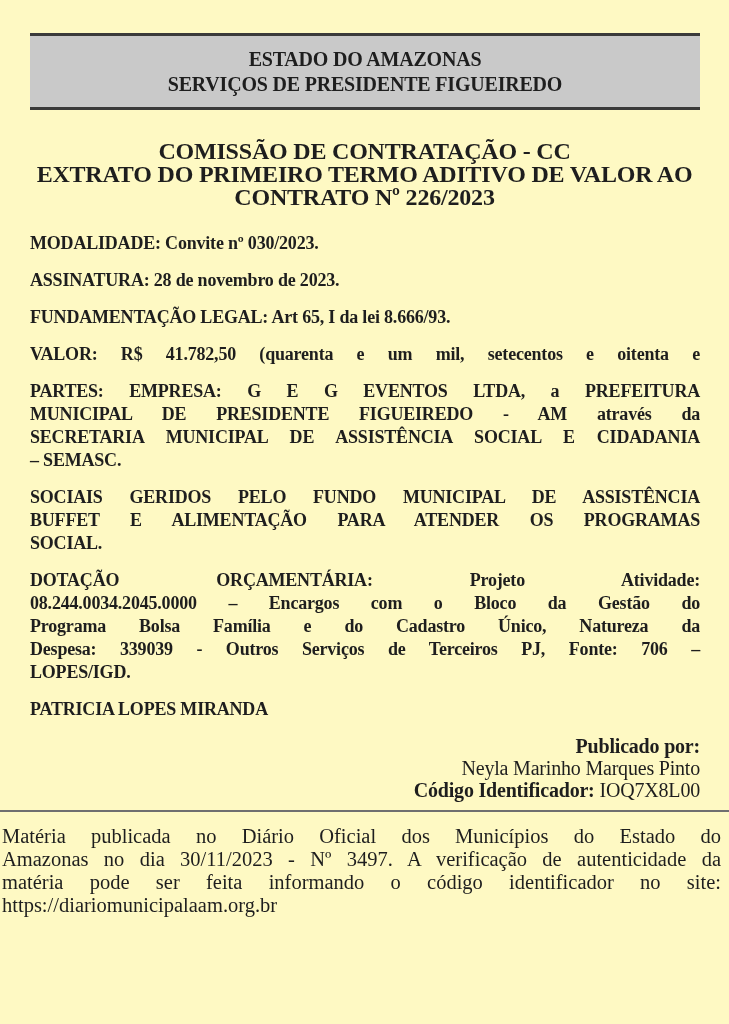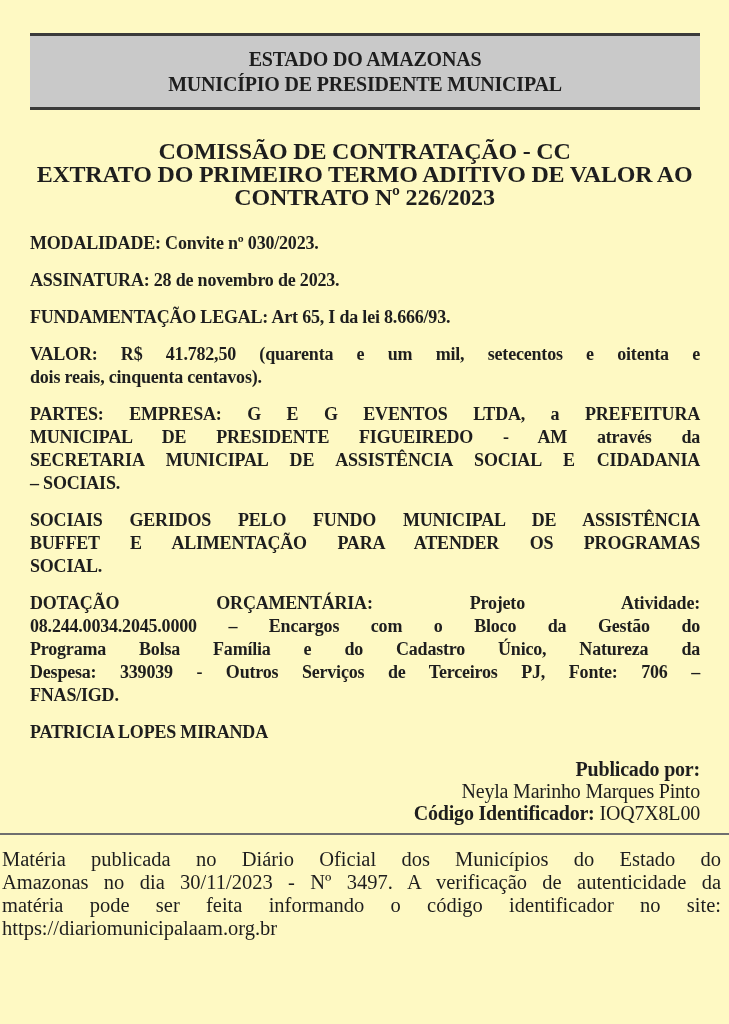--- a/index.html
+++ b/index.html
@@ -85,61 +85,60 @@
     font-weight: normal;
   }
 </style>
 </head>
 <body>
 
 <div class="page">
 
   <div class="masthead">
     <div>ESTADO DO AMAZONAS</div>
-    <div>MUNICÍPIO DE PRESIDENTE MUNICIPAL</div>
+    <div>SERVIÇOS DE PRESIDENTE FIGUEIREDO</div>
   </div>
 
   <div class="article-title">
     <div>COMISSÃO DE CONTRATAÇÃO - CC</div>
     <div>EXTRATO DO PRIMEIRO TERMO ADITIVO DE VALOR AO</div>
     <div>CONTRATO Nº 226/2023</div>
   </div>
 
   <div class="content">
 
     <p class="par">MODALIDADE: Convite nº 030/2023.</p>
 
     <p class="par">ASSINATURA: 28 de novembro de 2023.</p>
 
     <p class="par">FUNDAMENTAÇÃO LEGAL: Art 65, I da lei 8.666/93.</p>
 
     <div class="par">
       <div class="jl">VALOR: R$ 41.782,50 (quarenta e um mil, setecentos e oitenta e</div>
-      <div class="jle">dois reais, cinquenta centavos).</div>
     </div>
 
     <div class="par">
       <div class="jl">PARTES: EMPRESA: G E G EVENTOS LTDA, a PREFEITURA</div>
       <div class="jl">MUNICIPAL DE PRESIDENTE FIGUEIREDO - AM através da</div>
       <div class="jl">SECRETARIA MUNICIPAL DE ASSISTÊNCIA SOCIAL E CIDADANIA</div>
-      <div class="jle">– SOCIAIS.</div>
+      <div class="jle">– SEMASC.</div>
     </div>
 
     <div class="par">
       <div class="jl">SOCIAIS GERIDOS PELO FUNDO MUNICIPAL DE ASSISTÊNCIA</div>
       <div class="jl">BUFFET E ALIMENTAÇÃO PARA ATENDER OS PROGRAMAS</div>
       <div class="jle">SOCIAL.</div>
     </div>
 
     <div class="par">
       <div class="jl">DOTAÇÃO ORÇAMENTÁRIA: Projeto Atividade:</div>
       <div class="jl">08.244.0034.2045.0000 – Encargos com o Bloco da Gestão do</div>
       <div class="jl">Programa Bolsa Família e do Cadastro Único, Natureza da</div>
       <div class="jl">Despesa: 339039 - Outros Serviços de Terceiros PJ, Fonte: 706 –</div>
-      <div class="jle">FNAS/IGD.</div>
+      <div class="jle">LOPES/IGD.</div>
     </div>
 
     <p class="par sig-name">PATRICIA LOPES MIRANDA</p>
 
     <div class="published">
       <div class="bold">Publicado por:</div>
       <div class="name-line">Neyla Marinho Marques Pinto</div>
       <div><span class="bold">Código Identificador:</span><span class="code-value">IOQ7X8L00</span></div>
     </div>
 

